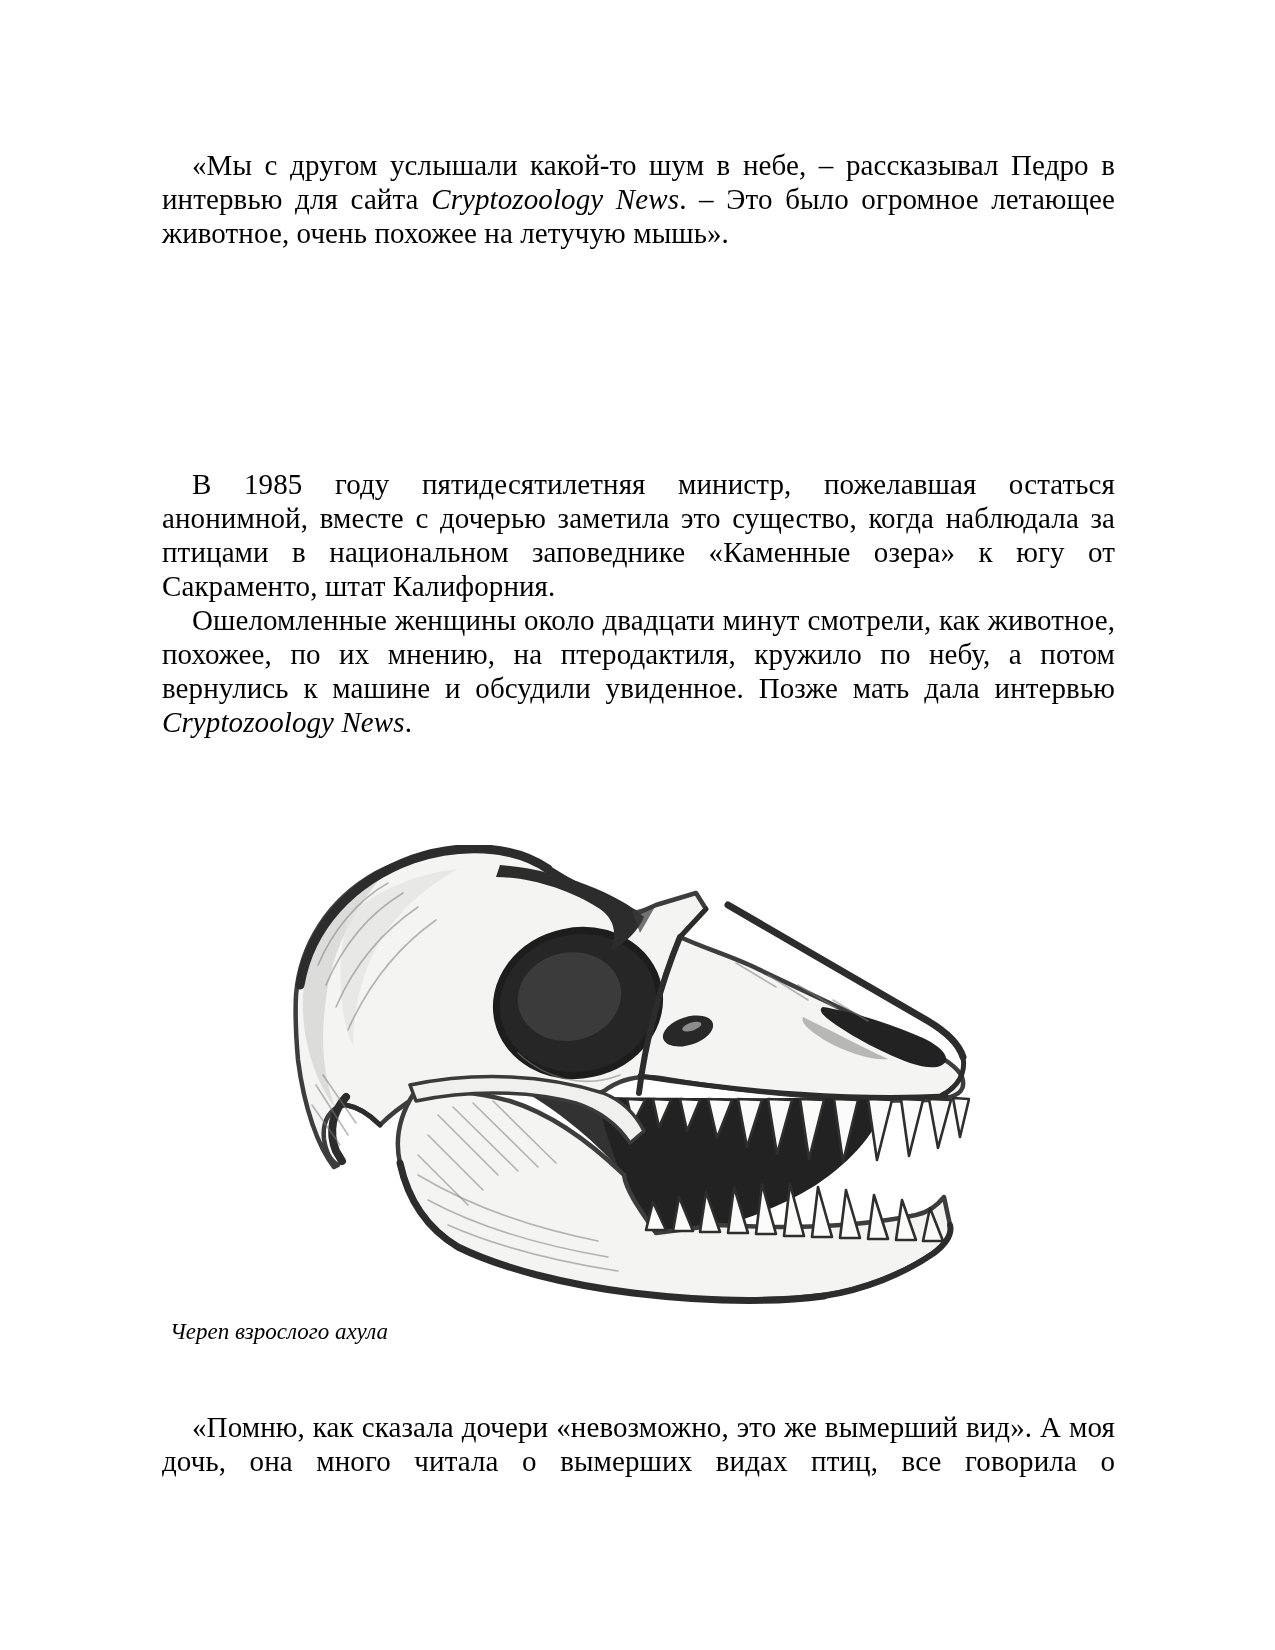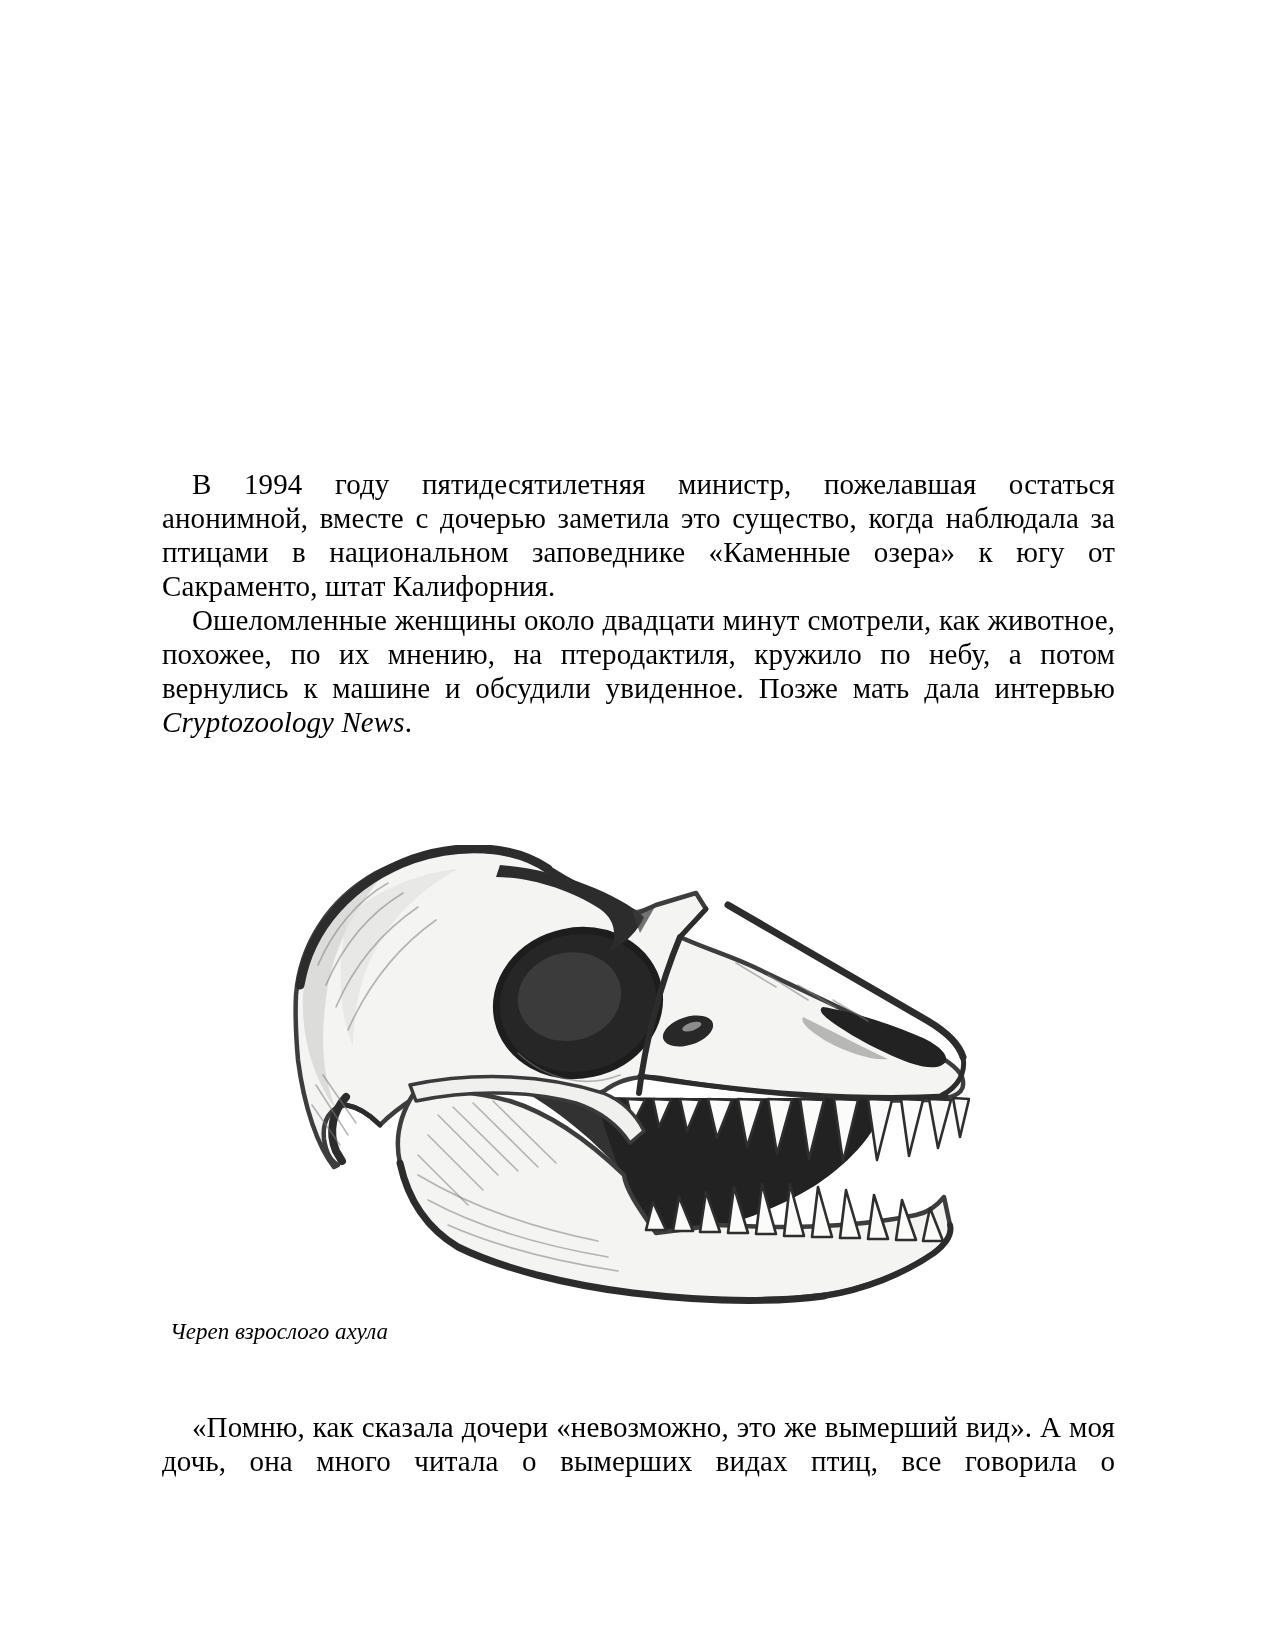--- a/index.html
+++ b/index.html
@@ -40,24 +40,25 @@
   .acc{fill:none;stroke:#2c2c2c;stroke-linecap:round;stroke-linejoin:round;}
   .hatch{fill:none;stroke:#7d7d7d;stroke-width:1.6;opacity:.55;stroke-linecap:round;}
   .tooth{fill:#fbfbfa;stroke:#2e2e2e;stroke-width:2.6;stroke-linejoin:round;}
 </style>
 </head>
 <body>
 
 <div class="page">
 
   <div class="tblock block-a">
+    <p><span>«Мы с другом услышали какой-то шум в небе, – рассказывал Педро в интервью для сайта </span><span class="em-serif">Cryptozoology News</span><span>. – Это было огромное летающее животное, очень похожее на летучую мышь».</span></p>
   </div>
 
   <div class="tblock block-b">
-    <p>В 1994 году пятидесятилетняя министр, пожелавшая остаться анонимной, вместе с дочерью заметила это существо, когда наблюдала за птицами в национальном заповеднике «Каменные озера» к югу от Сакраменто, штат Калифорния.</p>
+    <p>В 1985 году пятидесятилетняя министр, пожелавшая остаться анонимной, вместе с дочерью заметила это существо, когда наблюдала за птицами в национальном заповеднике «Каменные озера» к югу от Сакраменто, штат Калифорния.</p>
     <p><span>Ошеломленные женщины около двадцати минут смотрели, как животное, похожее, по их мнению, на птеродактиля, кружило по небу, а потом вернулись к машине и обсудили увиденное. Позже мать дала интервью </span><span class="em-serif">Cryptozoology News</span><span>.</span></p>
   </div>
 
   <figure class="skull-fig">
     <svg viewBox="0 0 682 462" xmlns="http://www.w3.org/2000/svg">
 
       <path class="bone" d="M8,150 C12,100 40,55 88,28 C135,4 200,-2 245,16 C262,24 278,36 295,45 C315,56 335,62 350,68 L368,60 L408,48 L418,64 L392,92 C418,104 446,112 470,124 C520,148 580,176 630,200 C655,212 670,222 674,232 C678,244 672,250 658,253 C640,256 615,256 590,255 C510,252 430,243 372,233 C352,230 332,234 316,246 C300,254 250,243 200,241 C170,240 145,246 128,252 C112,262 100,272 92,280 C80,268 70,262 58,260 C42,262 34,276 36,294 C38,308 43,316 50,320 L46,322 C30,302 16,262 10,215 C8,192 7,170 8,150 Z"></path>
 
       <path d="M15,150 C20,100 50,55 95,30 C60,72 42,112 37,162 C32,202 37,238 48,264 C28,238 13,196 15,150 Z" fill="#d7d7d6" opacity=".85" stroke="none"></path>
       <path d="M60,70 C90,45 130,28 170,24 C130,46 100,76 82,116 C71,141 65,171 65,201 C51,171 48,120 60,70 Z" fill="#e2e2e1" opacity=".7" stroke="none"></path>

